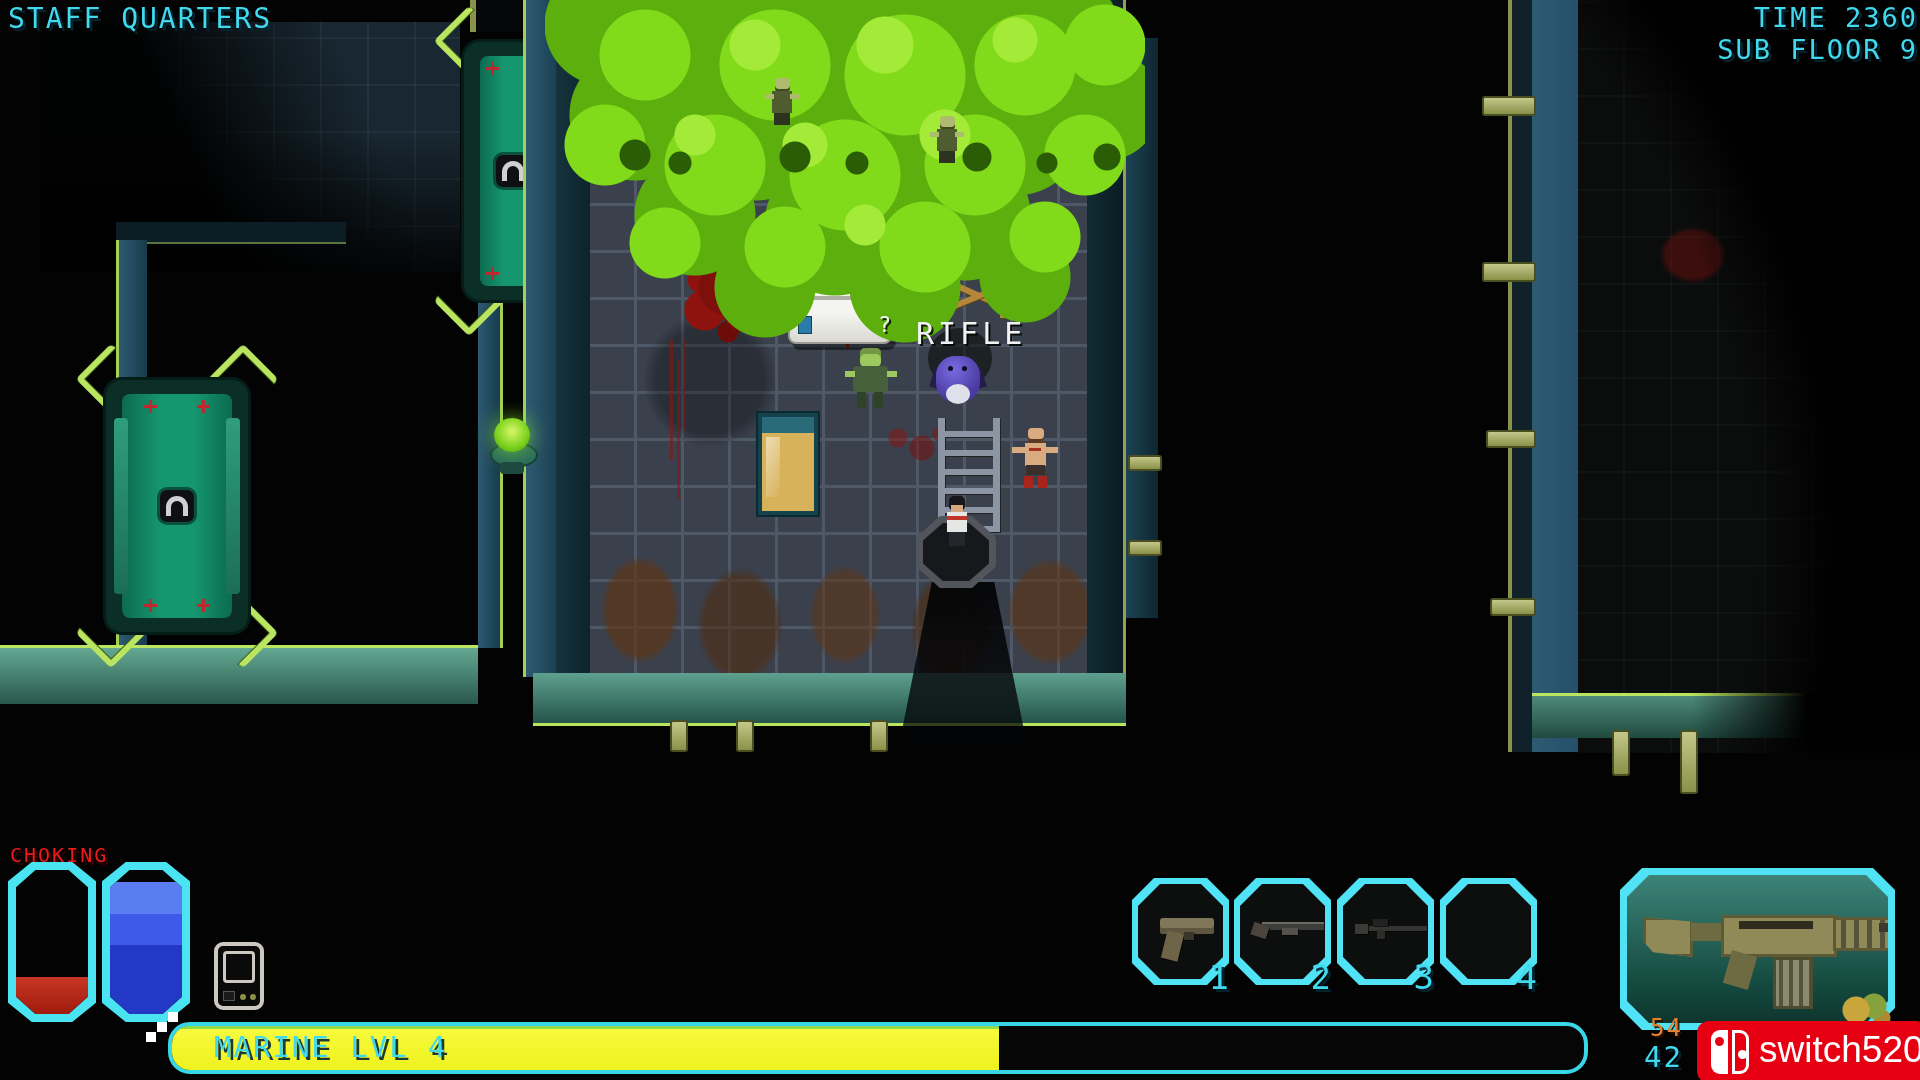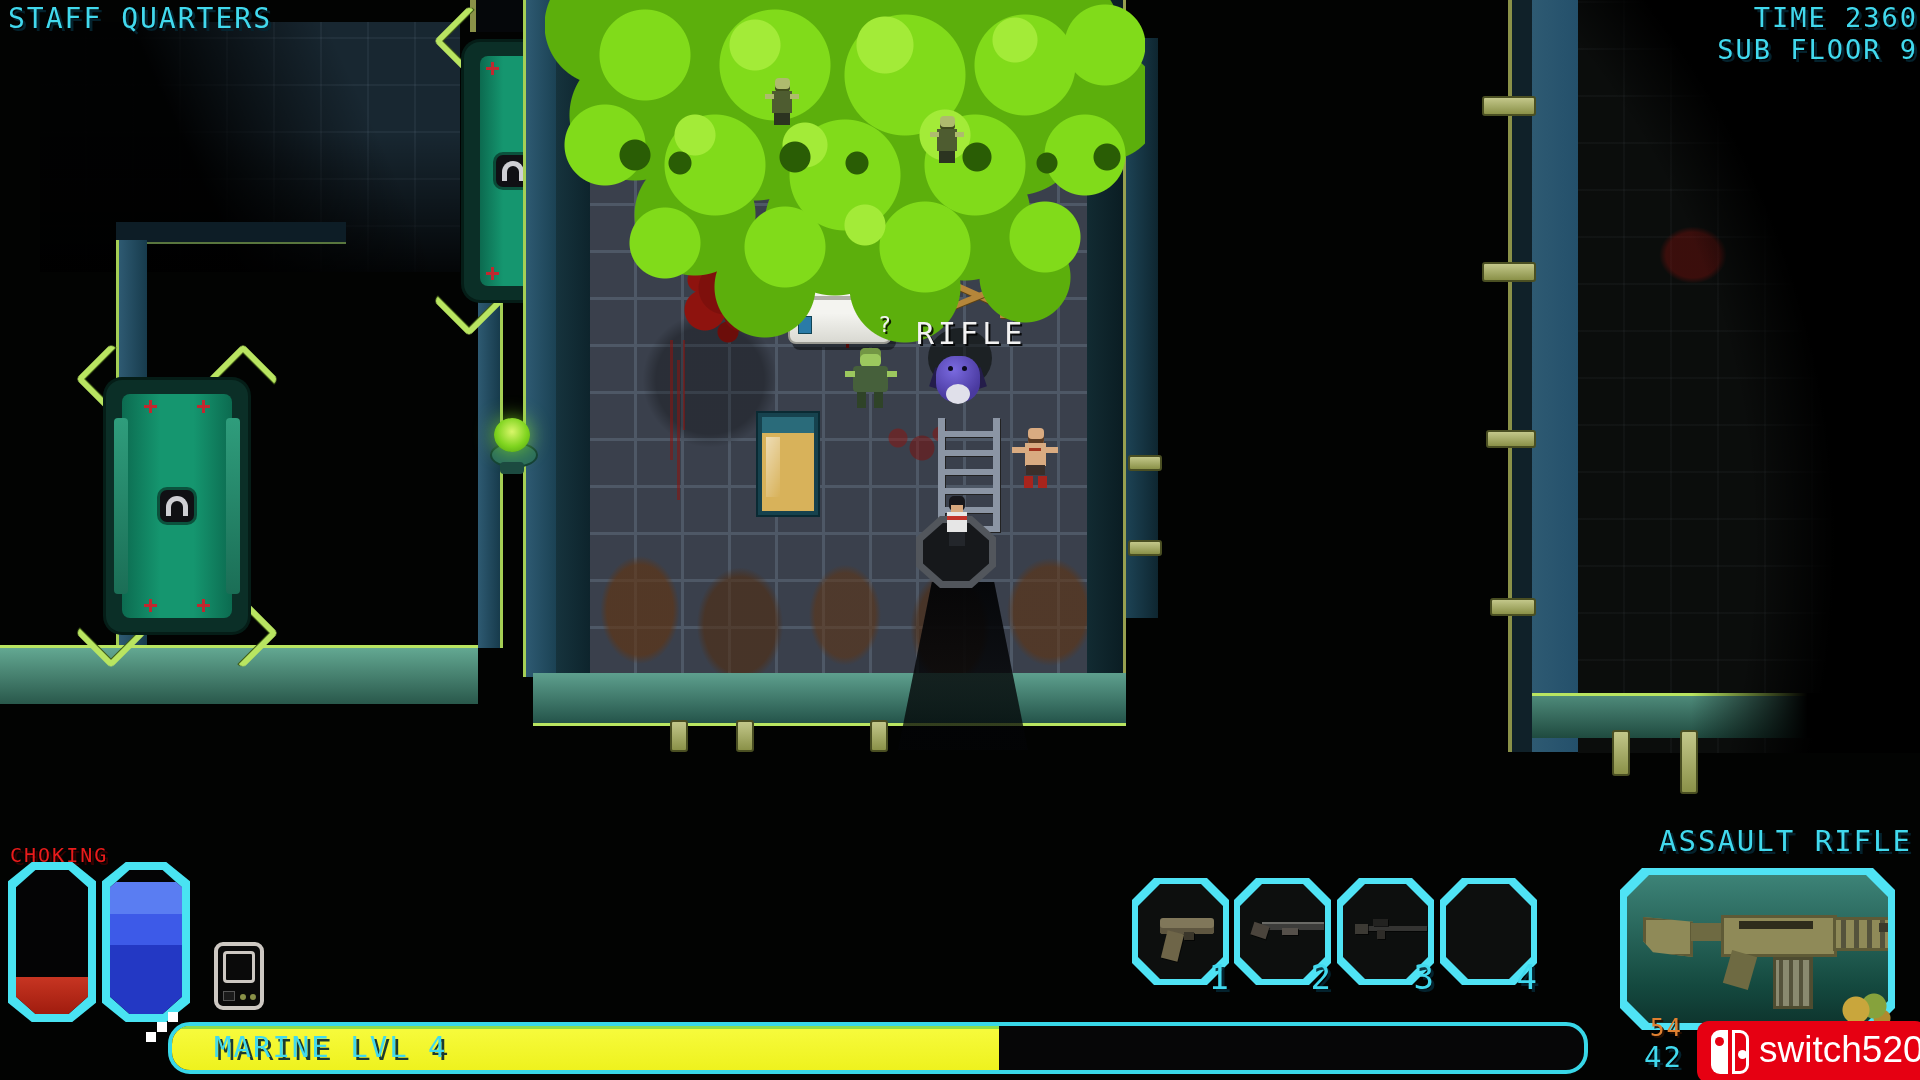--- a/index.html
+++ b/index.html
@@ -464,21 +464,20 @@
       </div>
     <div class="slotnum px cyan">3</div>
   </div>
   <div class="abs" style="left:1440px;top:878px;width:97px;height:107px;">
     <div class="slot oct">
         <div class="slot-in oct"></div>
       </div>
     <div class="slotnum px cyan">4</div>
   </div>
 
-  <div class="abs px cyan" style="right:8px;top:824px;font-size:29px;">ASSAULT RIFLE</div>
   <div class="abs" style="left:1620px;top:868px;width:275px;height:162px;">
     <div class="rifpanel oct">
         <div class="rifpanel-in oct">
       <div class="rif">
         <i style="left:16px;top:42px;width:50px;height:40px;background:#8f8a58;clip-path:polygon(0 0,100% 12%,100% 100%,20% 88%,0 60%);box-shadow:inset 0 0 0 3px #5e5a36;"></i>
         <i style="left:64px;top:48px;width:34px;height:18px;background:#6e6a42;"></i>
         <i style="left:94px;top:40px;width:116px;height:42px;background:#8f8a58;box-shadow:inset 0 0 0 3px #5e5a36;"></i>
         <i style="left:112px;top:46px;width:74px;height:8px;background:#2e2c1c;"></i>
         <i style="left:100px;top:78px;width:26px;height:34px;background:#6e6a42;transform:rotate(16deg);"></i>
         <i style="left:146px;top:82px;width:40px;height:52px;background:#8a8a70;box-shadow:inset 0 0 0 3px #4e4c30;background-image:repeating-linear-gradient(90deg,transparent 0 6px,#55533c 6px 10px);"></i>

